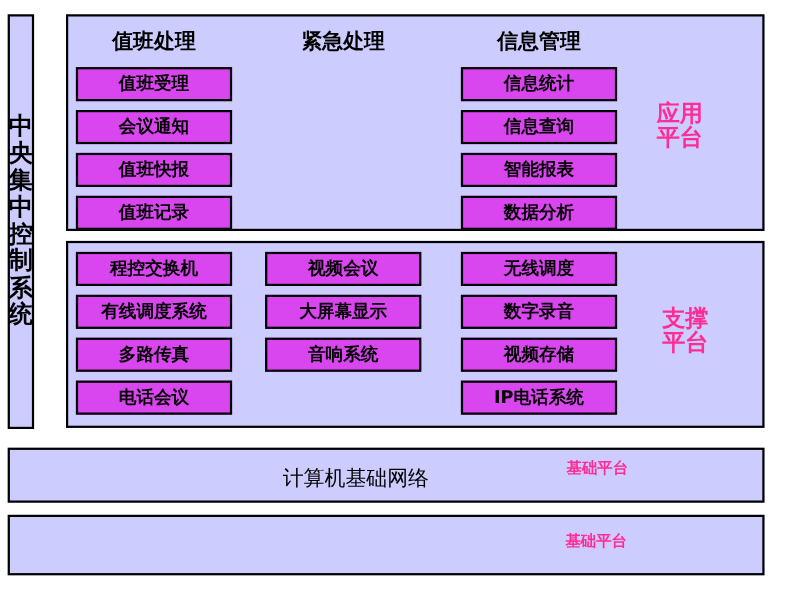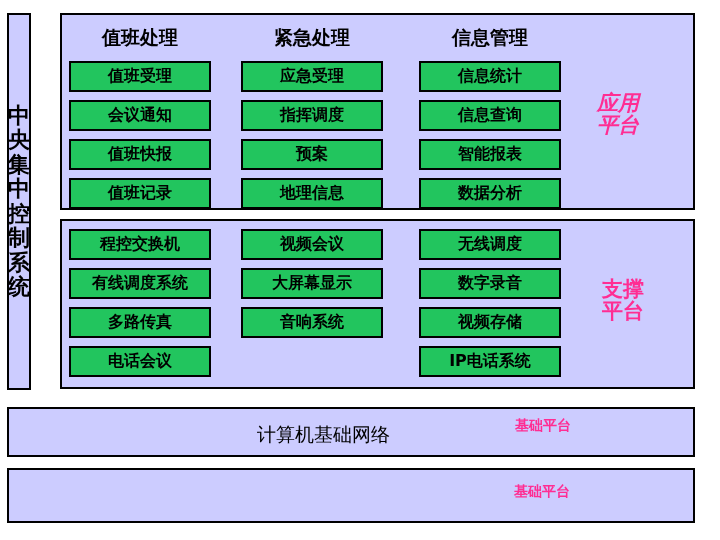--- a/index.html
+++ b/index.html
@@ -57,40 +57,40 @@
     flex-direction: column;
     gap: 8px;
   }
   .col-1 { left: 7px;   }
   .col-2 { left: 179px; }
   .col-3 { left: 357px; }
   .panel-app .btn-col     { top: 46px; }
   .panel-support .btn-col { top: 8px;  }
   .gbtn {
     height: 31px;
-    background: #22c55e;
+    background: #d946ef;
     border: 2px solid #000000;
     box-sizing: border-box;
     display: flex;
     align-items: center;
     justify-content: center;
     font-size: 16px;
     font-weight: bold;
     color: #000000;
     white-space: nowrap;
   }
   .pink-label {
     position: absolute;
     color: #ff2d93;
     font-weight: bold;
     font-size: 21px;
     line-height: 22px;
     white-space: pre-line;
   }
-  .panel-app .pink-label     { left: 535px; top: 77px; font-style: italic; }
+  .panel-app .pink-label     { left: 535px; top: 77px; }
   .panel-support .pink-label { left: 540px; top: 57px; }
   
   .panel-base1 { left: 7px; top: 407px; width: 688px; height: 50px; }
   .panel-base2 { left: 7px; top: 468px; width: 688px; height: 55px; }
   .base-label {
     position: absolute;
     font-size: 19px;
     color: #000000;
     white-space: nowrap;
   }
@@ -118,26 +118,20 @@
   <div class="panel panel-app">
     <div class="col-header col-1">值班处理</div>
     <div class="col-header col-2">紧急处理</div>
     <div class="col-header col-3">信息管理</div>
 
     <div class="btn-col col-1">
       <div class="gbtn">值班受理</div>
       <div class="gbtn">会议通知</div>
       <div class="gbtn">值班快报</div>
       <div class="gbtn">值班记录</div>
-    </div>
-    <div class="btn-col col-2">
-      <div class="gbtn">应急受理</div>
-      <div class="gbtn">指挥调度</div>
-      <div class="gbtn">预案</div>
-      <div class="gbtn">地理信息</div>
     </div>
     <div class="btn-col col-3">
       <div class="gbtn">信息统计</div>
       <div class="gbtn">信息查询</div>
       <div class="gbtn">智能报表</div>
       <div class="gbtn">数据分析</div>
     </div>
 
     <div class="pink-label">应用
 平台</div>

